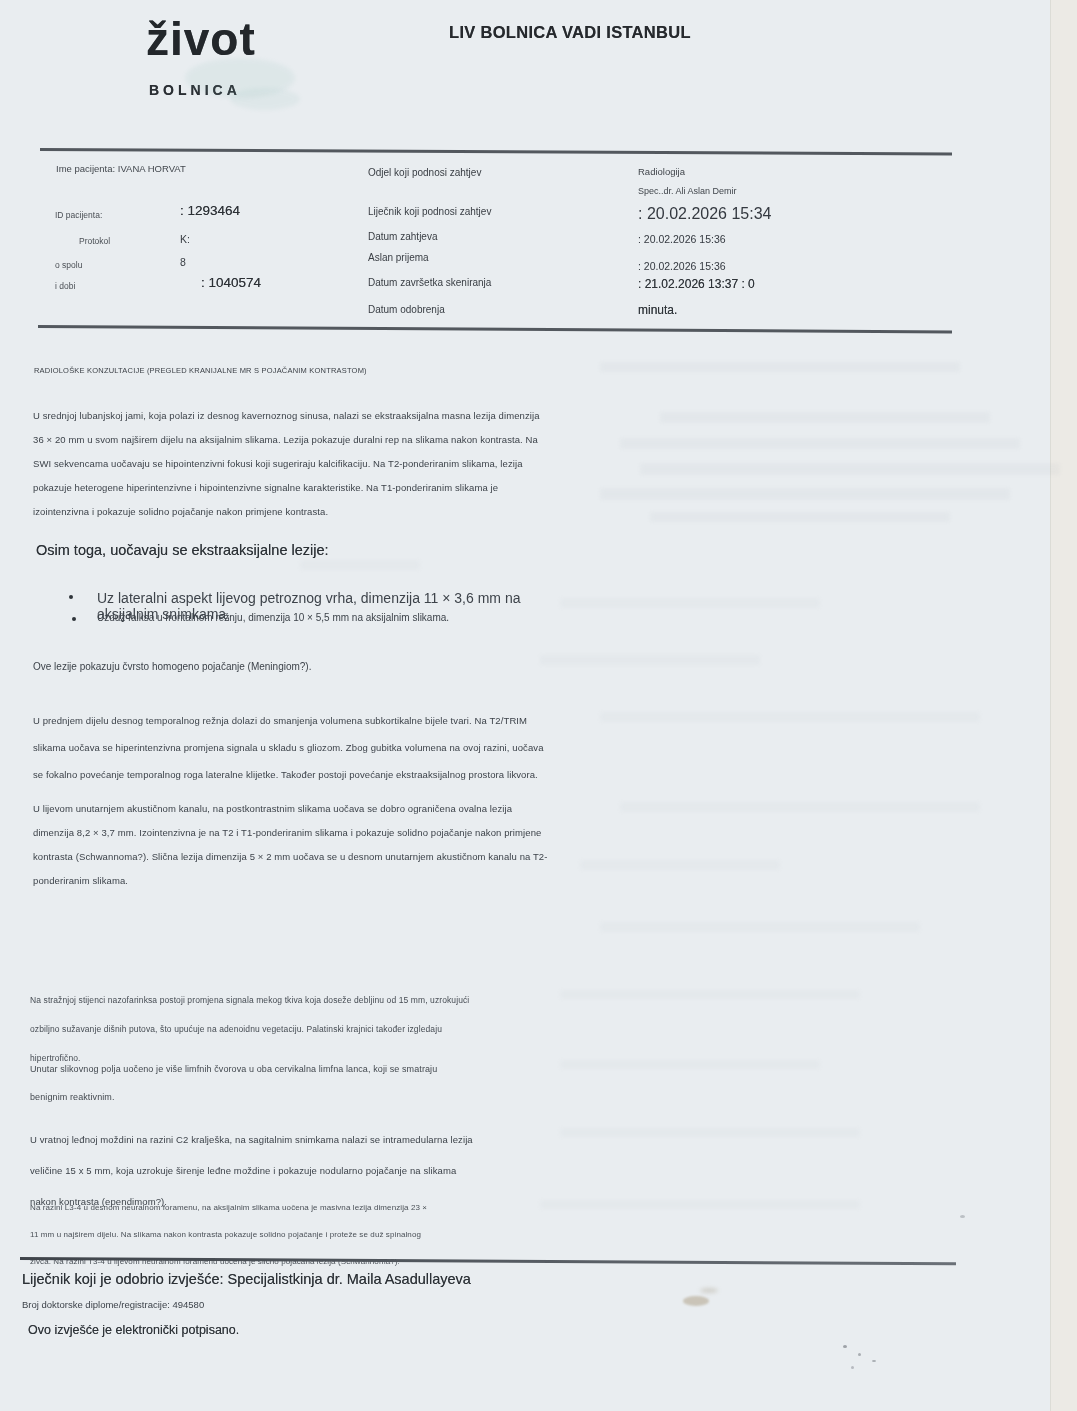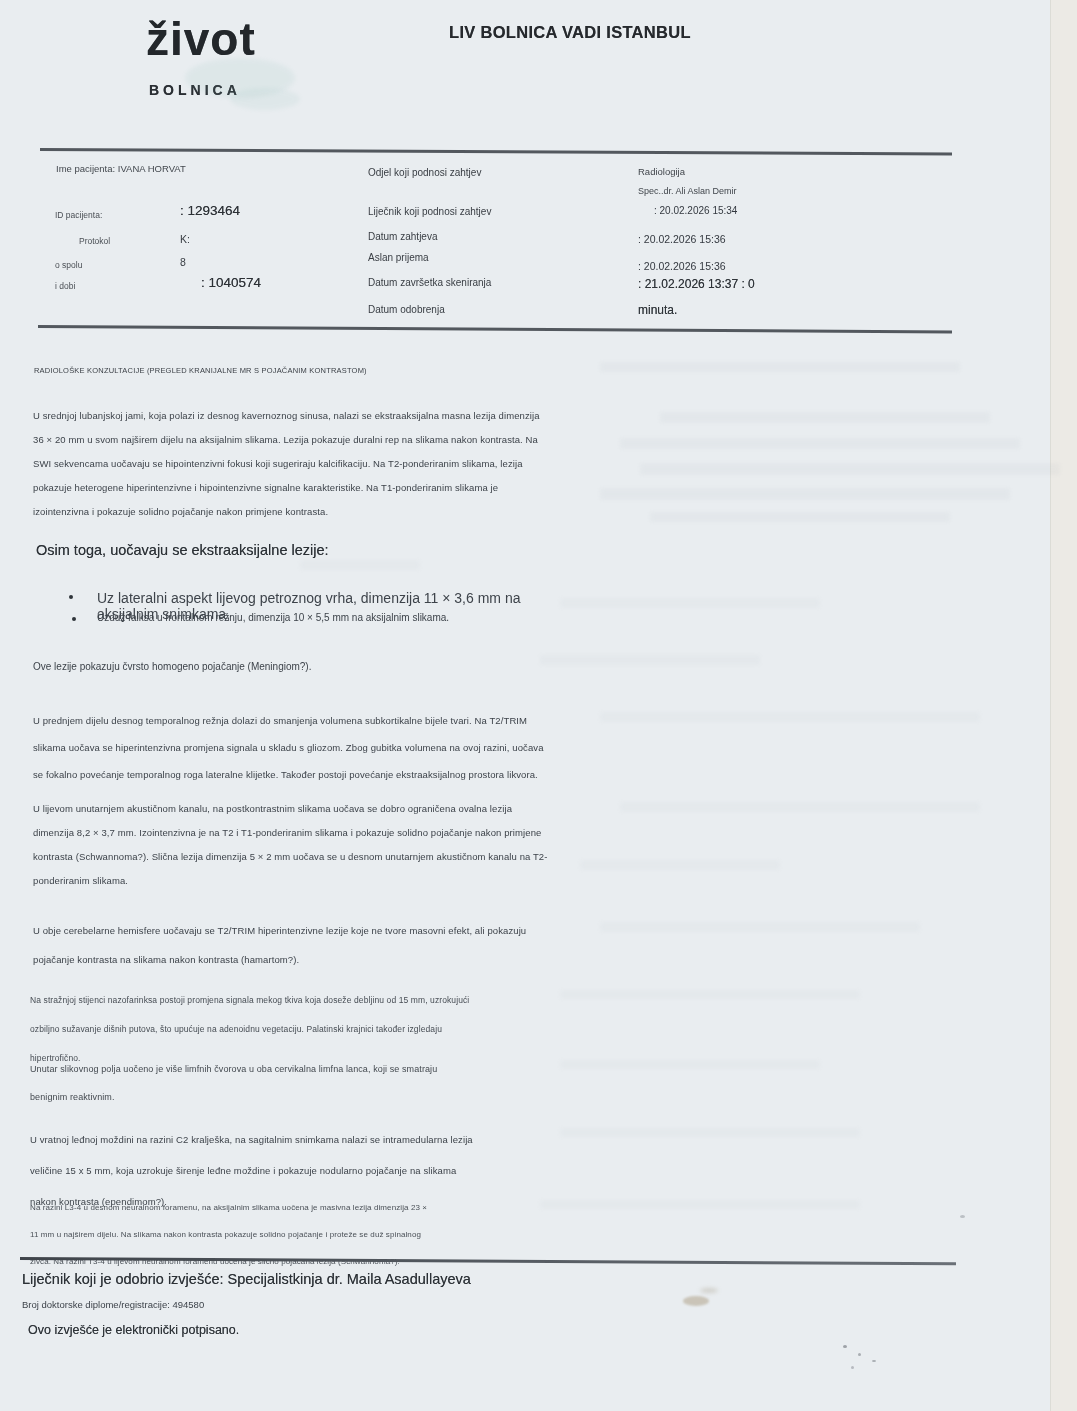--- a/index.html
+++ b/index.html
@@ -47,21 +47,21 @@
 
   <div class="t" style="left:368px;top:167px;font-size:10px;color:#383d43;">Odjel koji podnosi zahtjev</div>
   <div class="t" style="left:368px;top:206px;font-size:10px;color:#383d43;">Liječnik koji podnosi zahtjev</div>
   <div class="t" style="left:368px;top:231px;font-size:10px;color:#383d43;">Datum zahtjeva</div>
   <div class="t" style="left:368px;top:252px;font-size:10px;color:#383d43;">Aslan prijema</div>
   <div class="t" style="left:368px;top:277px;font-size:10px;color:#383d43;">Datum završetka skeniranja</div>
   <div class="t" style="left:368px;top:304px;font-size:10px;color:#383d43;">Datum odobrenja</div>
 
   <div class="t" style="left:638px;top:166px;font-size:9.5px;color:#41464c;">Radiologija</div>
   <div class="t" style="left:638px;top:186px;font-size:9px;color:#41464c;">Spec..dr. Ali Aslan Demir</div>
-  <div class="t" style="left:638px;top:205px;font-size:10px;color:#343940;margin-left:16px;">: 20.02.2026 15:34</div>
+  <div class="t" style="left:638px;top:205px;font-size:16px;color:#343940;">: 20.02.2026 15:34</div>
   <div class="t" style="left:638px;top:233px;font-size:10.5px;color:#343940;">: 20.02.2026 15:36</div>
   <div class="t" style="left:638px;top:260px;font-size:10.5px;color:#343940;">: 20.02.2026 15:36</div>
   <div class="t soft" style="left:638px;top:277px;font-size:12px;color:#2e3338;">: 21.02.2026 13:37 : 0</div>
   <div class="t soft" style="left:638px;top:303px;font-size:12px;color:#2e3338;">minuta.</div>
 
   <div class="t" style="left:34px;top:366px;font-size:7.5px;color:#3c4147;letter-spacing:.2px;">RADIOLOŠKE KONZULTACIJE (PREGLED KRANIJALNE MR S POJAČANIM KONTRASTOM)</div>
 
   <div class="t para" style="left:33px;top:404px;font-size:9.5px;">U srednjoj lubanjskoj jami, koja polazi iz desnog kavernoznog sinusa, nalazi se ekstraaksijalna masna lezija dimenzija 36 × 20 mm u svom najširem dijelu na aksijalnim slikama. Lezija pokazuje duralni rep na slikama nakon kontrasta. Na SWI sekvencama uočavaju se hipointenzivni fokusi koji sugeriraju kalcifikaciju. Na T2-ponderiranim slikama, lezija pokazuje heterogene hiperintenzivne i hipointenzivne signalne karakteristike. Na T1-ponderiranim slikama je izointenzivna i pokazuje solidno pojačanje nakon primjene kontrasta.</div>
 
   <div class="t soft" style="left:36px;top:542px;font-size:14.5px;color:#2c3136;">Osim toga, uočavaju se ekstraaksijalne lezije:</div>
@@ -70,21 +70,20 @@
   <div class="t" style="left:97px;top:590px;font-size:14px;color:#3d434a;width:450px;">Uz lateralni aspekt lijevog petroznog vrha, dimenzija 11 × 3,6 mm na aksijalnim snimkama,</div>
   <div class="bullet-dot" style="left:72px;top:617px;"></div>
   <div class="t" style="left:97px;top:612px;font-size:10px;color:#3d434a;width:450px;">Uzduž falksa u frontalnom režnju, dimenzija 10 × 5,5 mm na aksijalnim slikama.</div>
 
   <div class="t" style="left:33px;top:661px;font-size:10px;color:#3d434a;">Ove lezije pokazuju čvrsto homogeno pojačanje (Meningiom?).</div>
 
   <div class="t para" style="left:33px;top:707px;font-size:9.5px;line-height:27px;">U prednjem dijelu desnog temporalnog režnja dolazi do smanjenja volumena subkortikalne bijele tvari. Na T2/TRIM slikama uočava se hiperintenzivna promjena signala u skladu s gliozom. Zbog gubitka volumena na ovoj razini, uočava se fokalno povećanje temporalnog roga lateralne klijetke. Također postoji povećanje ekstraaksijalnog prostora likvora.</div>
 
   <div class="t para" style="left:33px;top:797px;font-size:9.5px;line-height:24px;width:520px;">U lijevom unutarnjem akustičnom kanalu, na postkontrastnim slikama uočava se dobro ograničena ovalna lezija dimenzija 8,2 × 3,7 mm. Izointenzivna je na T2 i T1-ponderiranim slikama i pokazuje solidno pojačanje nakon primjene kontrasta (Schwannoma?). Slična lezija dimenzija 5 × 2 mm uočava se u desnom unutarnjem akustičnom kanalu na T2-ponderiranim slikama.</div>
 
-  <div class="t para" style="left:33px;top:916px;font-size:9.5px;line-height:29px;width:500px;">U obje cerebelarne hemisfere uočavaju se T2/TRIM hiperintenzivne lezije koje ne tvore masovni efekt, ali pokazuju pojačanje kontrasta na slikama nakon kontrasta (hamartom?).</div>
 
   <div class="t para" style="left:30px;top:986px;font-size:8.5px;line-height:29px;width:440px;color:#474d54;">Na stražnjoj stijenci nazofarinksa postoji promjena signala mekog tkiva koja doseže debljinu od 15 mm, uzrokujući ozbiljno sužavanje dišnih putova, što upućuje na adenoidnu vegetaciju. Palatinski krajnici također izgledaju hipertrofično.</div>
 
   <div class="t para" style="left:30px;top:1055px;font-size:9px;line-height:28px;width:420px;color:#43494f;">Unutar slikovnog polja uočeno je više limfnih čvorova u oba cervikalna limfna lanca, koji se smatraju benignim reaktivnim.</div>
 
   <div class="t para" style="left:30px;top:1124px;font-size:9.5px;line-height:31px;width:450px;">U vratnoj leđnoj moždini na razini C2 kralješka, na sagitalnim snimkama nalazi se intramedularna lezija veličine 15 x 5 mm, koja uzrokuje širenje leđne moždine i pokazuje nodularno pojačanje na slikama nakon kontrasta (ependimom?).</div>
 
   <div class="t para" style="left:30px;top:1194px;font-size:8px;line-height:27px;width:400px;color:#4a5057;">Na razini L3-4 u desnom neuralnom foramenu, na aksijalnim slikama uočena je masivna lezija dimenzija 23 × 11 mm u najširem dijelu. Na slikama nakon kontrasta pokazuje solidno pojačanje i proteže se duž spinalnog živca. Na razini T3-4 u lijevom neuralnom foramenu uočena je slično pojačana lezija (Schwannoma?).</div>
 
   <div class="rule" style="left:20px;top:1257px;width:936px;height:2.8px;transform:rotate(.32deg);background:linear-gradient(to right,#3f444a,#6a7077);"></div>

